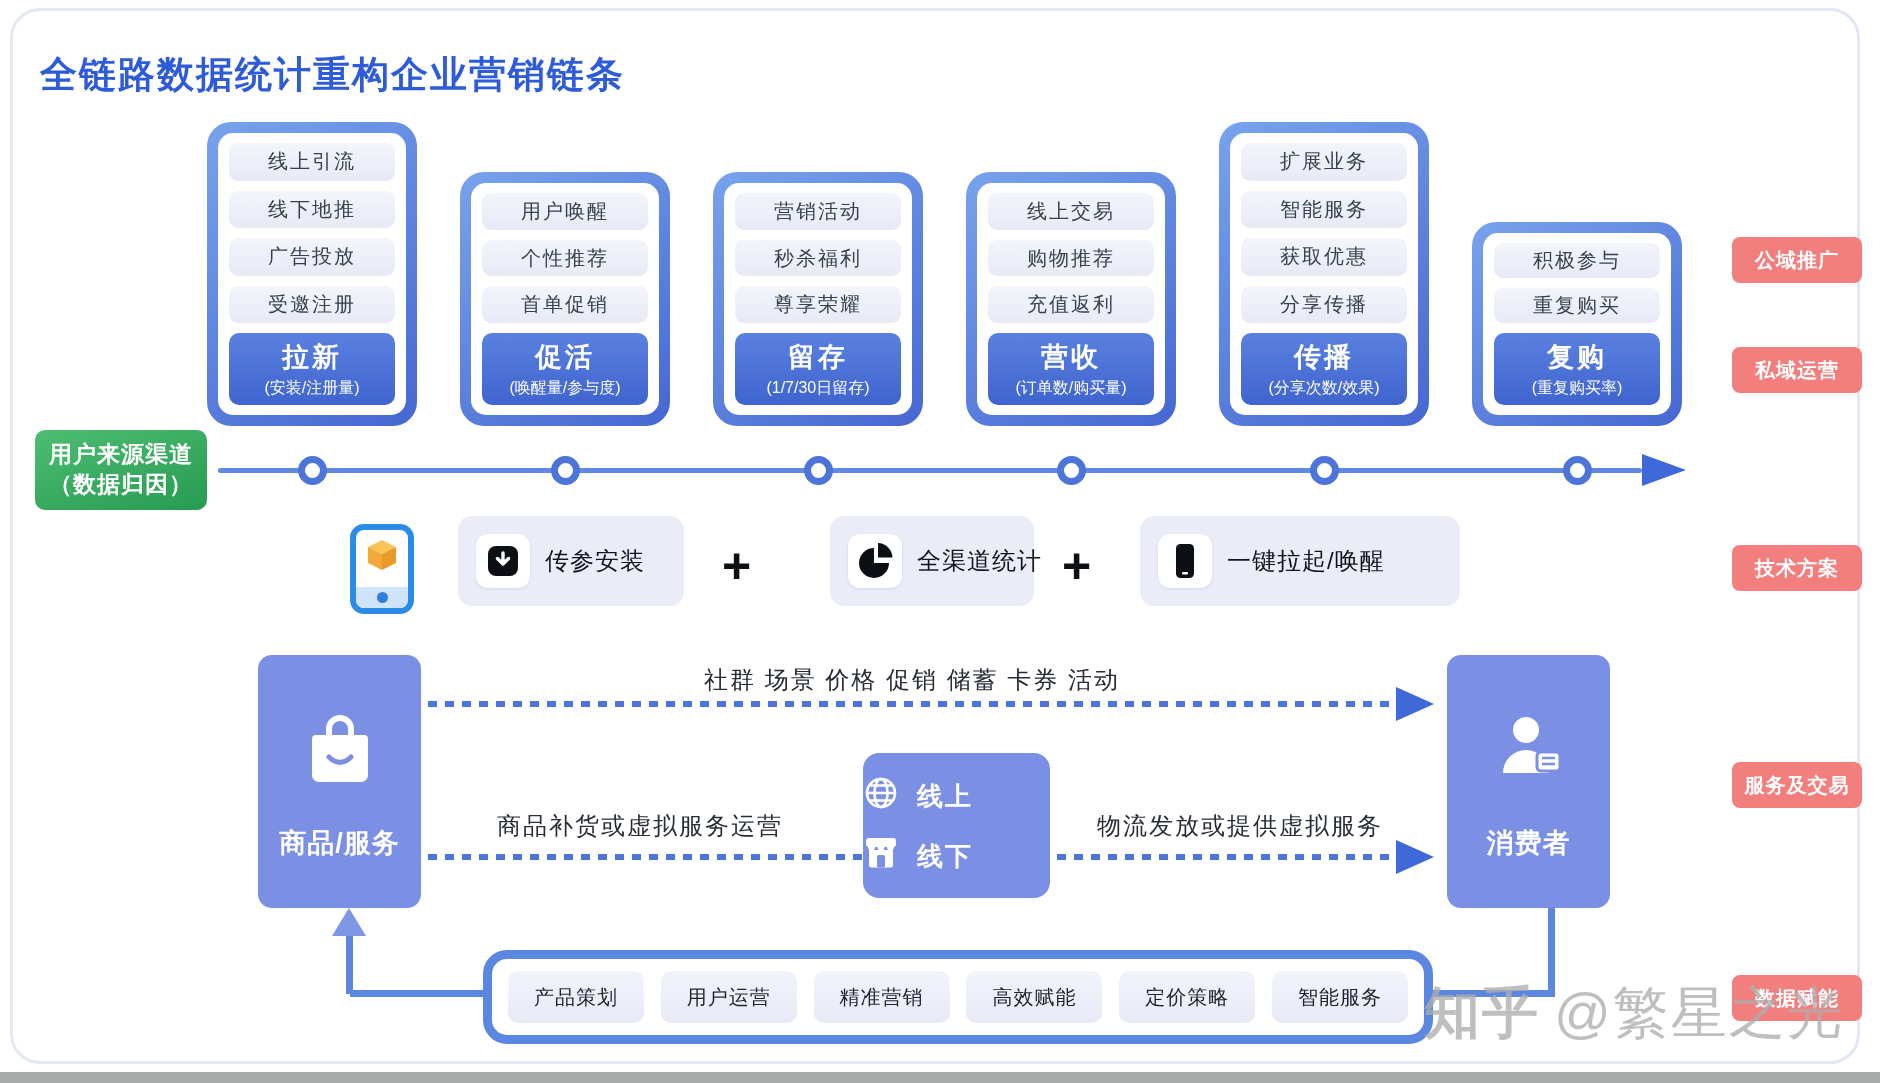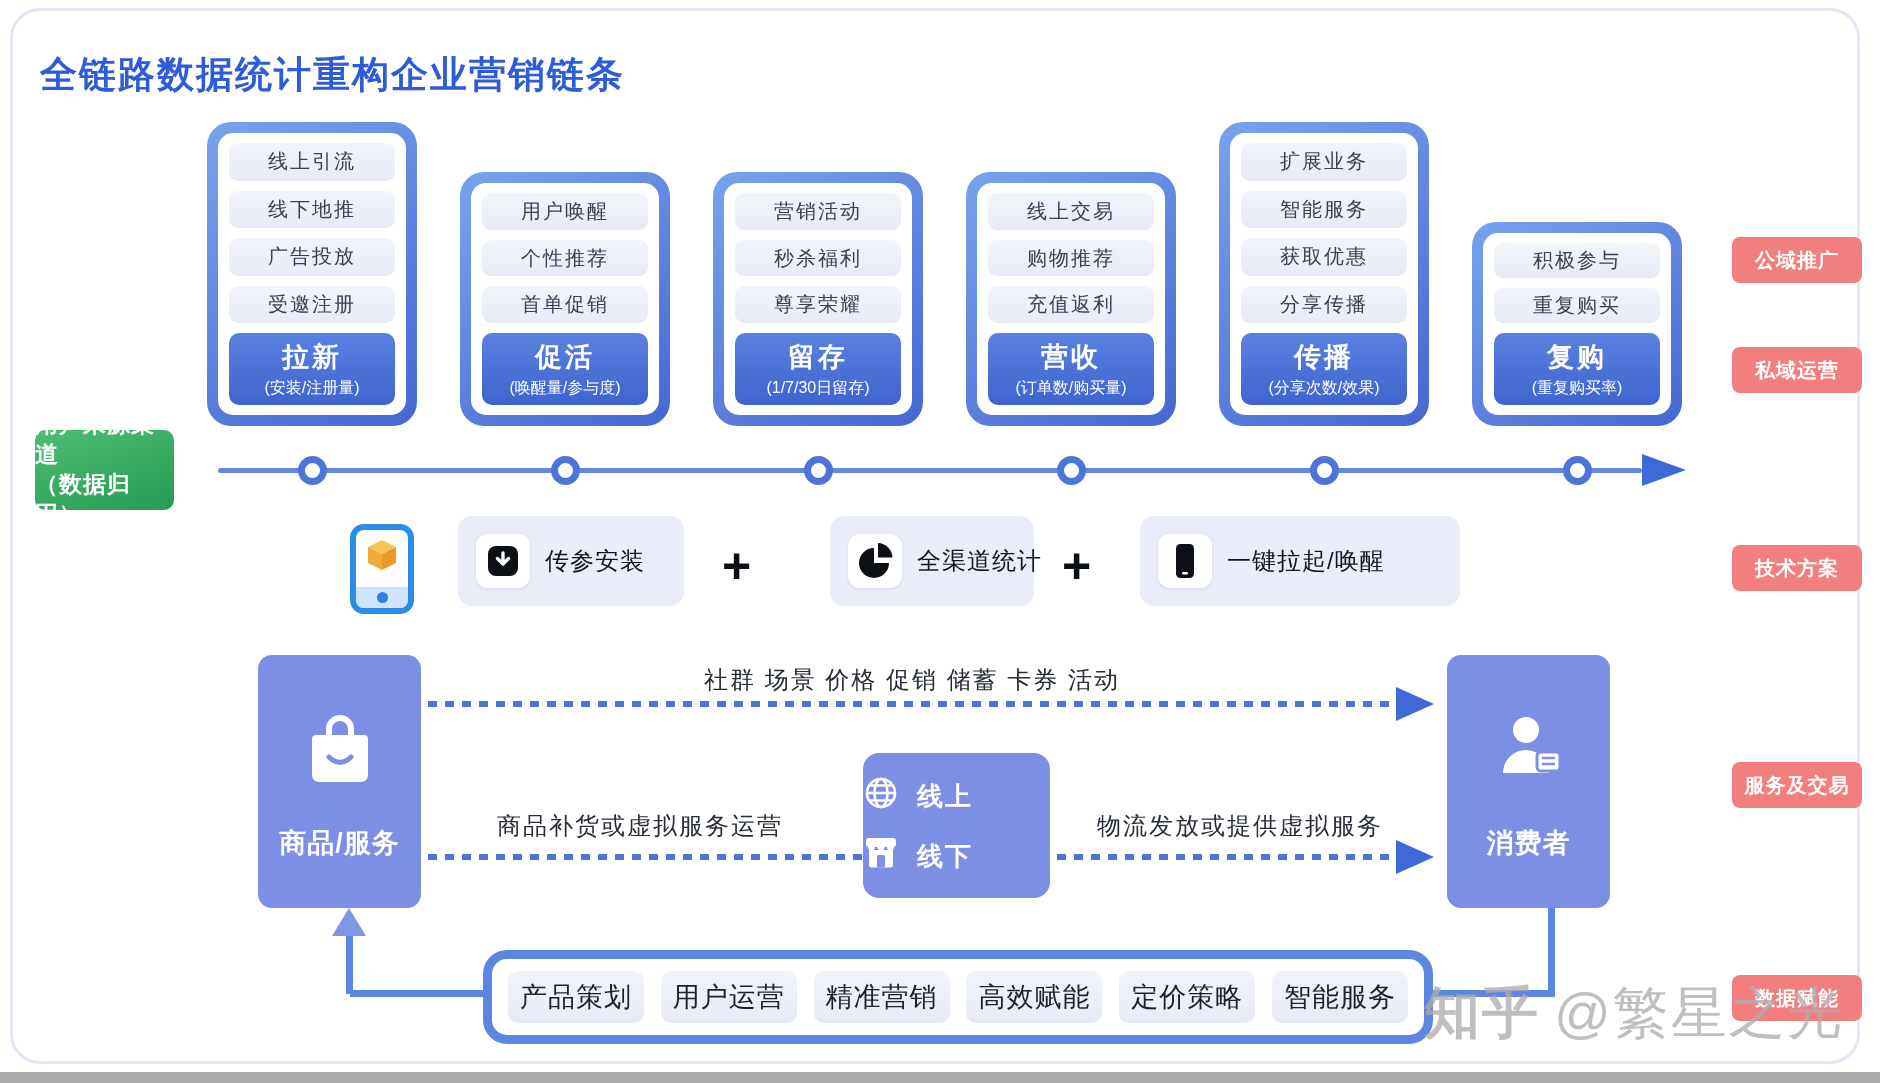--- a/index.html
+++ b/index.html
@@ -26,21 +26,21 @@
   .metric .m-title{font-size:27px;font-weight:bold;letter-spacing:3px;}
   .metric .m-sub{font-size:16px;margin-top:3px;letter-spacing:0;}
 
   
   .timeline-line{position:absolute;left:218px;top:468px;width:1424px;height:5px;background:#6189e4;border-radius:3px;}
   .timeline-arrow{position:absolute;left:1642px;top:454px;width:0;height:0;
        border-top:16px solid transparent;border-bottom:16px solid transparent;border-left:44px solid #3f68d8;}
   .timeline-dot{position:absolute;top:456px;width:15px;height:15px;background:#fff;
        border:7px solid #4d74d8;border-radius:50%;}
 
-  .source-box{position:absolute;left:35px;top:430px;width:139px;height:80px;border-radius:10px;
+  .source-box{position:absolute;left:35px;top:430px;width:172px;height:80px;border-radius:10px;
        background:linear-gradient(160deg,#4dbd72 0%,#279b52 100%);color:#fff;font-weight:bold;
        font-size:23px;line-height:1.3;display:flex;flex-direction:column;align-items:center;
        justify-content:center;letter-spacing:1px;}
 
   
   .phone{position:absolute;left:350px;top:524px;width:64px;height:90px;background:#fff;
        border:6px solid #2b8ce6;border-radius:14px;box-sizing:border-box;overflow:hidden;}
   .phone .cube{position:absolute;left:50%;top:9px;transform:translateX(-50%);}
   .phone .strip{position:absolute;left:0;right:0;bottom:0;height:21px;background:#cfe4fa;
        display:flex;align-items:center;justify-content:center;}
@@ -73,21 +73,21 @@
   .channel-box{position:absolute;left:863px;top:753px;width:187px;height:145px;background:#7b8fe5;
        border-radius:16px;display:flex;flex-direction:column;justify-content:center;gap:18px;
        box-sizing:border-box;z-index:2;}
   .channel-row{display:flex;align-items:center;gap:18px;color:#fff;font-size:26px;font-weight:bold;letter-spacing:2px;}
 
   
   .bottom-bar{position:absolute;left:483px;top:950px;width:950px;height:94px;background:#fff;
        border:9px solid #5b87e0;border-radius:24px;box-sizing:border-box;display:flex;
        align-items:center;justify-content:space-between;padding:0 16px;}
   .bar-pill{width:136px;height:52px;background:linear-gradient(180deg,#f2f4fb 0%,#e7eaf6 100%);
-       border-radius:10px;display:flex;align-items:center;justify-content:center;font-size:27px;
+       border-radius:10px;display:flex;align-items:center;justify-content:center;font-size:20px;
        color:#1c212b;letter-spacing:1px;white-space:nowrap;}
 
   
   .conn{position:absolute;background:#5b87e0;}
   .conn-left-h{left:350px;top:990px;width:133px;height:7px;}
   .conn-left-v{left:346px;top:936px;width:7px;height:58px;}
   .conn-up-arrow{position:absolute;left:332px;top:908px;width:0;height:0;
        border-left:17px solid transparent;border-right:17px solid transparent;
        border-bottom:28px solid #7d97e5;}
   .conn-right-v{left:1548px;top:908px;width:7px;height:89px;}

